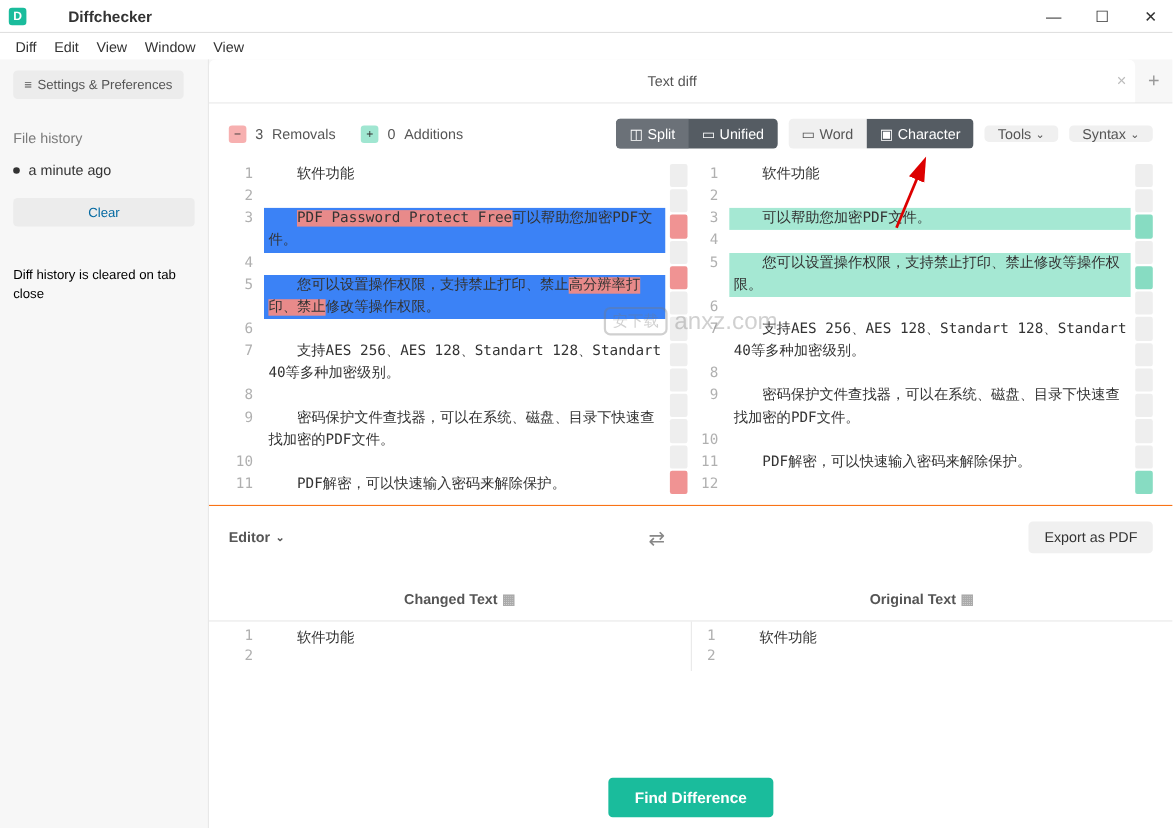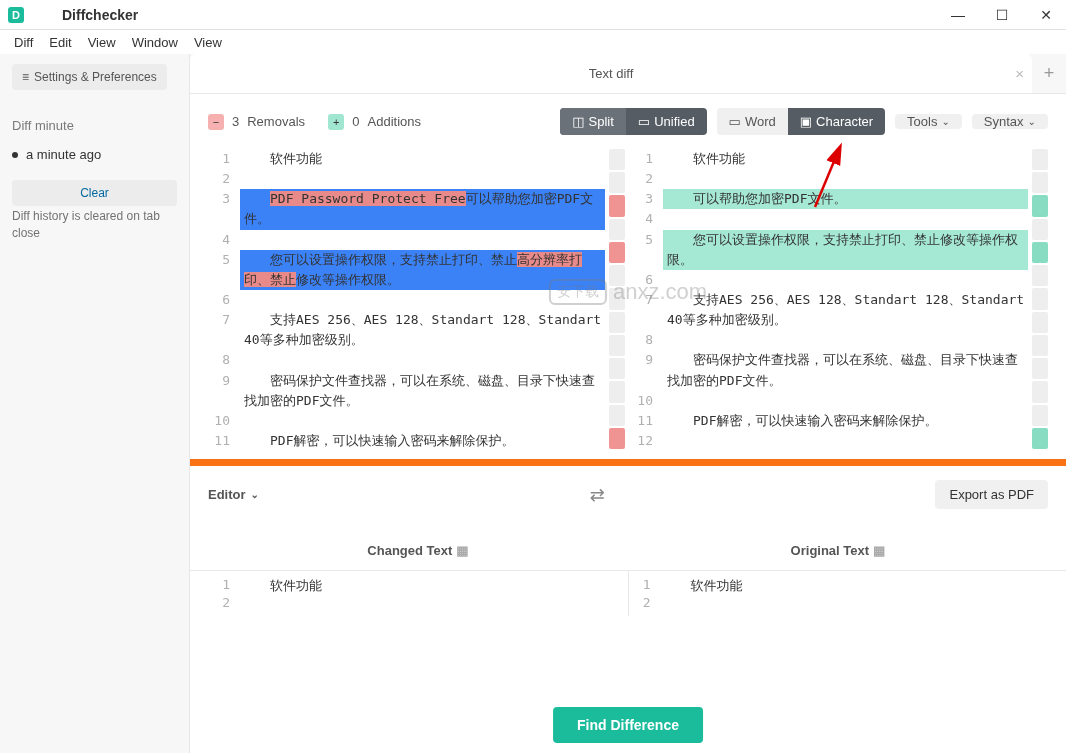--- a/index.html
+++ b/index.html
@@ -15,21 +15,21 @@
 .menubar span { padding: 0 8px; cursor: pointer; }
 
 .content { display: flex; height: calc(100% - 54px); }
 
 .sidebar { width: 190px; background: #f7f7f7; border-right: 1px solid #e8e8e8; padding: 10px 12px; }
 .settings-btn { background: #ececec; border-radius: 4px; padding: 6px 10px; font-size: 12px; cursor: pointer; display: inline-flex; align-items: center; gap: 5px; color: #555; }
 .diff-history-label { margin-top: 28px; color: #7a7a7a; font-size: 13px; }
 .history-item { margin-top: 14px; display: flex; align-items: center; gap: 8px; font-size: 13px; }
 .history-dot { width: 6px; height: 6px; background: #333; border-radius: 50%; }
 .clear-btn { margin: 18px auto 0; display: block; background: #ececec; border: none; border-radius: 4px; padding: 6px 0; font-size: 12px; cursor: pointer; color: #0369a1; width: 100%; text-align: center; }
-.history-note { margin-top: 2px; color: #737373; font-size: 12px; line-height: 1.4; }
+.history-note { margin-top: 36px; color: #000000; font-size: 12px; line-height: 1.4; }
 
 .main { flex: 1; background: #fff; display: flex; flex-direction: column; position: relative; }
 
 .tab-bar { display: flex; align-items: center; height: 40px; background: #f7f7f7; border-bottom: 1px solid #e8e8e8; }
 .tab { background: #fff; border-top-left-radius: 6px; border-top-right-radius: 6px; padding: 0 24px; height: 100%; display: flex; align-items: center; position: relative; font-size: 13px; flex: 1; justify-content: center; color: #555; }
 .tab-close { position: absolute; right: 8px; color: #bbb; cursor: pointer; font-size: 15px; }
 .tab-add { width: 34px; text-align: center; color: #999; font-size: 18px; cursor: pointer; }
 
 .toolbar { display: flex; align-items: center; padding: 14px 18px; gap: 10px; }
 .count-badge { background: #f7b0b0; color: #333; border-radius: 3px; width: 16px; height: 16px; display: inline-flex; align-items: center; justify-content: center; font-size: 11px; }
@@ -51,21 +51,21 @@
 .line-text { flex: 1; white-space: pre-wrap; word-break: break-all; padding-left: 4px; }
 .hl-red { background: #3b82f6; }
 .hl-red-dark { background: #e88a8a; }
 .hl-green { background: #a5e8d3; }
 .minimap { width: 16px; display: flex; flex-direction: column; gap: 2px; margin-left: 4px; }
 .mini-seg { width: 100%; border-radius: 2px; }
 
 .watermark { position: absolute; left: 50%; top: 46%; transform: translate(-50%,-50%); font-size: 22px; color: rgba(120,120,120,0.35); font-family: Arial; pointer-events: none; display: flex; align-items: center; gap: 6px; }
 .watermark .wm-badge { border: 2px solid rgba(120,120,120,0.35); border-radius: 6px; padding: 2px 6px; font-size: 14px; }
 
-.editor-bar { display: flex; align-items: center; padding: 14px 18px; border-top: 7px solid #f97316; }
+.editor-bar { display: flex; align-items: center; padding: 14px 18px; border-top: 1px solid #f97316; }
 .editor-bar .editor-label { color: #555; font-weight: 600; display: flex; align-items: center; gap: 5px; cursor: pointer; }
 .editor-bar .swap-icon { flex: 1; text-align: center; color: #888; font-size: 18px; }
 .export-btn { background: #f0f0f0; border: none; border-radius: 4px; padding: 7px 14px; font-size: 13px; cursor: pointer; color: #333; }
 
 .editor-headers { display: flex; padding: 20px 18px 6px; }
 .editor-headers div { flex: 1; text-align: center; color: #555; font-weight: 600; }
 .plus-badge { color: #aaa; margin-left: 4px; }
 
 .editor-panes { display: flex; padding: 0 18px; gap: 0; border-top: 1px solid #e8e8e8; margin-top: 6px; }
 .editor-pane { flex: 1; font-family: Consolas, monospace; border-right: 1px solid #e8e8e8; padding: 6px 0; }
@@ -97,21 +97,21 @@
   <span>View</span>
 </div>
 
 <div class="content">
 
   <div class="sidebar">
     <div class="settings-btn">
       <span>≡</span>
       <span>Settings &amp; Preferences</span>
     </div>
-    <div class="diff-history-label">Diff minute</div>
+    <div class="diff-history-label">File history</div>
     <div class="history-item">
       <span class="history-dot"></span>
       <span>a minute ago</span>
     </div>
     <button class="clear-btn">Clear</button>
     <div class="history-note">Diff history is cleared on tab close</div>
   </div>
 
   <div class="main">
 

